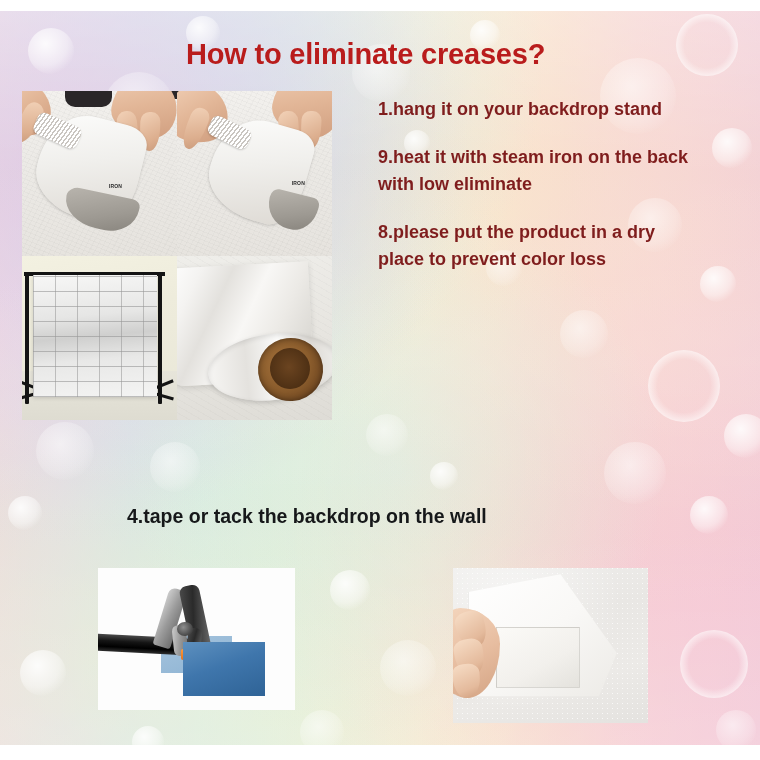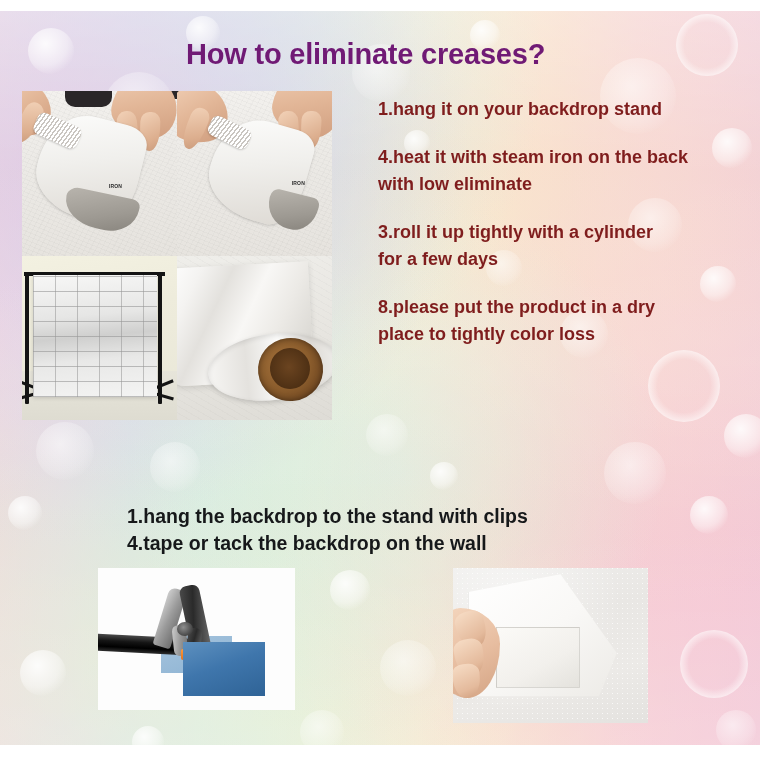--- a/index.html
+++ b/index.html
@@ -88,21 +88,21 @@
     background: #ffffff;
   }
   .band-bottom {
     position: absolute; left: 0; top: 745px; width: 760px; height: 15px;
     background: #ffffff;
   }
 
   
   .heading {
     position: absolute;
-    color: #701a75;
+    color: #b91c1c;
     font-weight: bold;
     letter-spacing: -0.2px;
     white-space: nowrap;
   }
   #heading-creases { left: 186px; top: 38px; font-size: 29px; }
   #heading-hang    { left: 224px; top: 455px; font-size: 27px; }
 
   
   .steps-right {
     position: absolute;
@@ -395,30 +395,26 @@
   <div class="band-top"></div>
   <div class="band-bottom"></div>
 
   <div class="heading" id="heading-creases">How to eliminate creases?</div>
 
   <div class="steps-right">
     <div class="step">
       <div class="ln">1.hang it on your backdrop stand</div>
     </div>
     <div class="step">
-      <div class="ln">4.heat it with steam iron on the back</div>
+      <div class="ln">9.heat it with steam iron on the back</div>
       <div class="ln">with low eliminate</div>
-    </div>
-    <div class="step">
-      <div class="ln">3.roll it up tightly with a cylinder</div>
-      <div class="ln">for a few days</div>
     </div>
     <div class="step">
       <div class="ln">8.please put the product in a dry</div>
-      <div class="ln">place to tightly color loss</div>
+      <div class="ln">place to prevent color loss</div>
     </div>
   </div>
 
   <div id="photo-grid">
 
     <div class="photo">
       <div class="iron-bg"></div>
       <div class="dark-top" style="left:28%; top:-6%; width:30%; height:16%;"></div>
       <div class="dark-top" style="left:86%; top:-8%; width:22%; height:13%;"></div>
       <div class="hand" style="left:-18%; top:-6%; width:36%; height:34%; transform:rotate(-14deg);"></div>
@@ -464,21 +460,20 @@
       <div class="roll-bg"></div>
       <div class="roll-sheet" style="left:-6%; top:6%; width:92%; height:72%; transform:rotate(-3deg);"></div>
       <div class="roll-curl" style="left:20%; top:48%; width:84%; height:40%; transform:rotate(-7deg);"></div>
       <div class="roll-core" style="left:52%; top:50%; width:42%; height:38%; transform:rotate(-7deg);"></div>
       <div class="roll-core-inner" style="left:60%; top:56%; width:26%; height:25%; transform:rotate(-7deg);"></div>
     </div>
   </div>
 
 
   <div class="steps-hang">
-    <div class="ln">1.hang the backdrop to the stand with clips</div>
     <div class="ln">4.tape or tack the backdrop on the wall</div>
   </div>
 
   <div id="photo-clamp">
     <div class="blue-cloth pale" style="left:32%; top:48%; width:36%; height:26%;"></div>
     <div class="clamp-bar" style="left:-2%; top:48%; width:48%; height:12%; transform:rotate(3deg);"></div>
     <div class="clamp-arm light" style="left:32%; top:14%; width:9%; height:42%; transform:rotate(17deg); border-radius:7px 7px 3px 3px;"></div>
     <div class="clamp-arm" style="left:44%; top:12%; width:10%; height:46%; transform:rotate(-12deg); border-radius:7px 7px 3px 3px;"></div>
     <div class="clamp-arm light" style="left:38%; top:40%; width:7%; height:22%; transform:rotate(-6deg);"></div>
     <div class="clamp-arm" style="left:45%; top:42%; width:7%; height:22%; transform:rotate(6deg);"></div>

